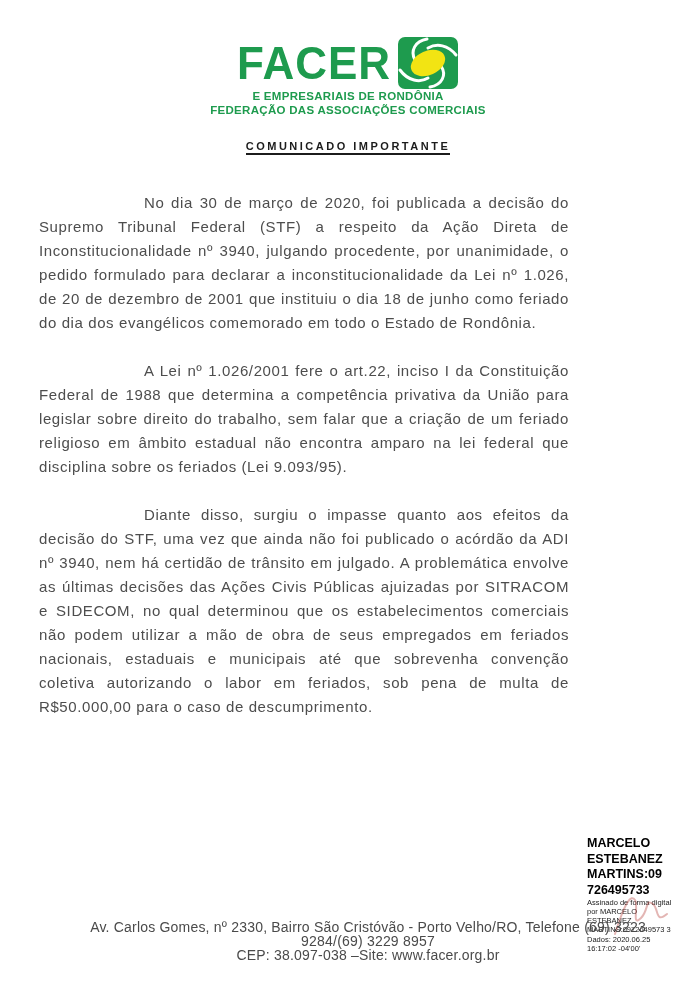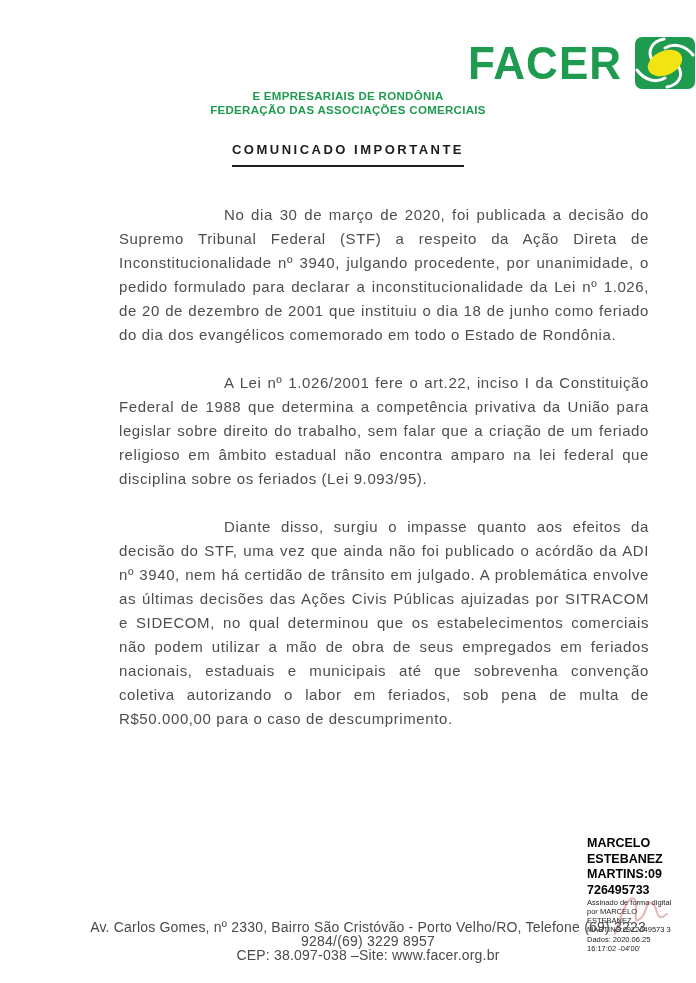--- a/index.html
+++ b/index.html
@@ -5,42 +5,42 @@
   html,body{margin:0;padding:0;background:#ffffff;}
   .page{
     position:relative;
     width:696px;height:983px;
     background:#ffffff;
     overflow:hidden;
     font-family:"Liberation Sans", sans-serif;
   }
   
   .logo-block{padding-top:36px;text-align:center;}
-  .logo-row{display:flex;align-items:center;justify-content:flex-end;gap:12px;height:54px;}
+  .logo-row{display:flex;align-items:center;justify-content:center;gap:6px;height:54px;}
   .brand{
     font-size:44px;font-weight:bold;color:#1e9b4e;
     letter-spacing:1px;line-height:1;transform:scaleY(1.04);
   }
   .logo-icon{display:block;}
   .subtitle{
     color:#1e9b4e;font-weight:bold;font-size:11.5px;
     line-height:13.5px;letter-spacing:0.3px;
   }
   
   .doc-title-wrap{text-align:center;margin-top:16px;}
   .doc-title{
     display:inline-block;
-    font-size:13px;font-weight:bold;color:#1c1c1c;
+    font-size:11px;font-weight:bold;color:#1c1c1c;
     letter-spacing:2.5px;
     border-bottom:2px solid #1c1c1c;
-    padding-bottom:8px;
+    padding-bottom:1px;
   }
   
   .body{
-    margin:28px 81px 0 119px;
+    margin:28px 81px 0 39px;
     width:530px;
     color:#4d4d4d;
     font-size:15px;line-height:24px;
     text-align:justify;
     letter-spacing:0.6px;
   }
   .body p{margin:0 0 24px 0;text-indent:105px;}
   
   .footer{
     position:absolute;left:60px;top:920px;width:616px;

